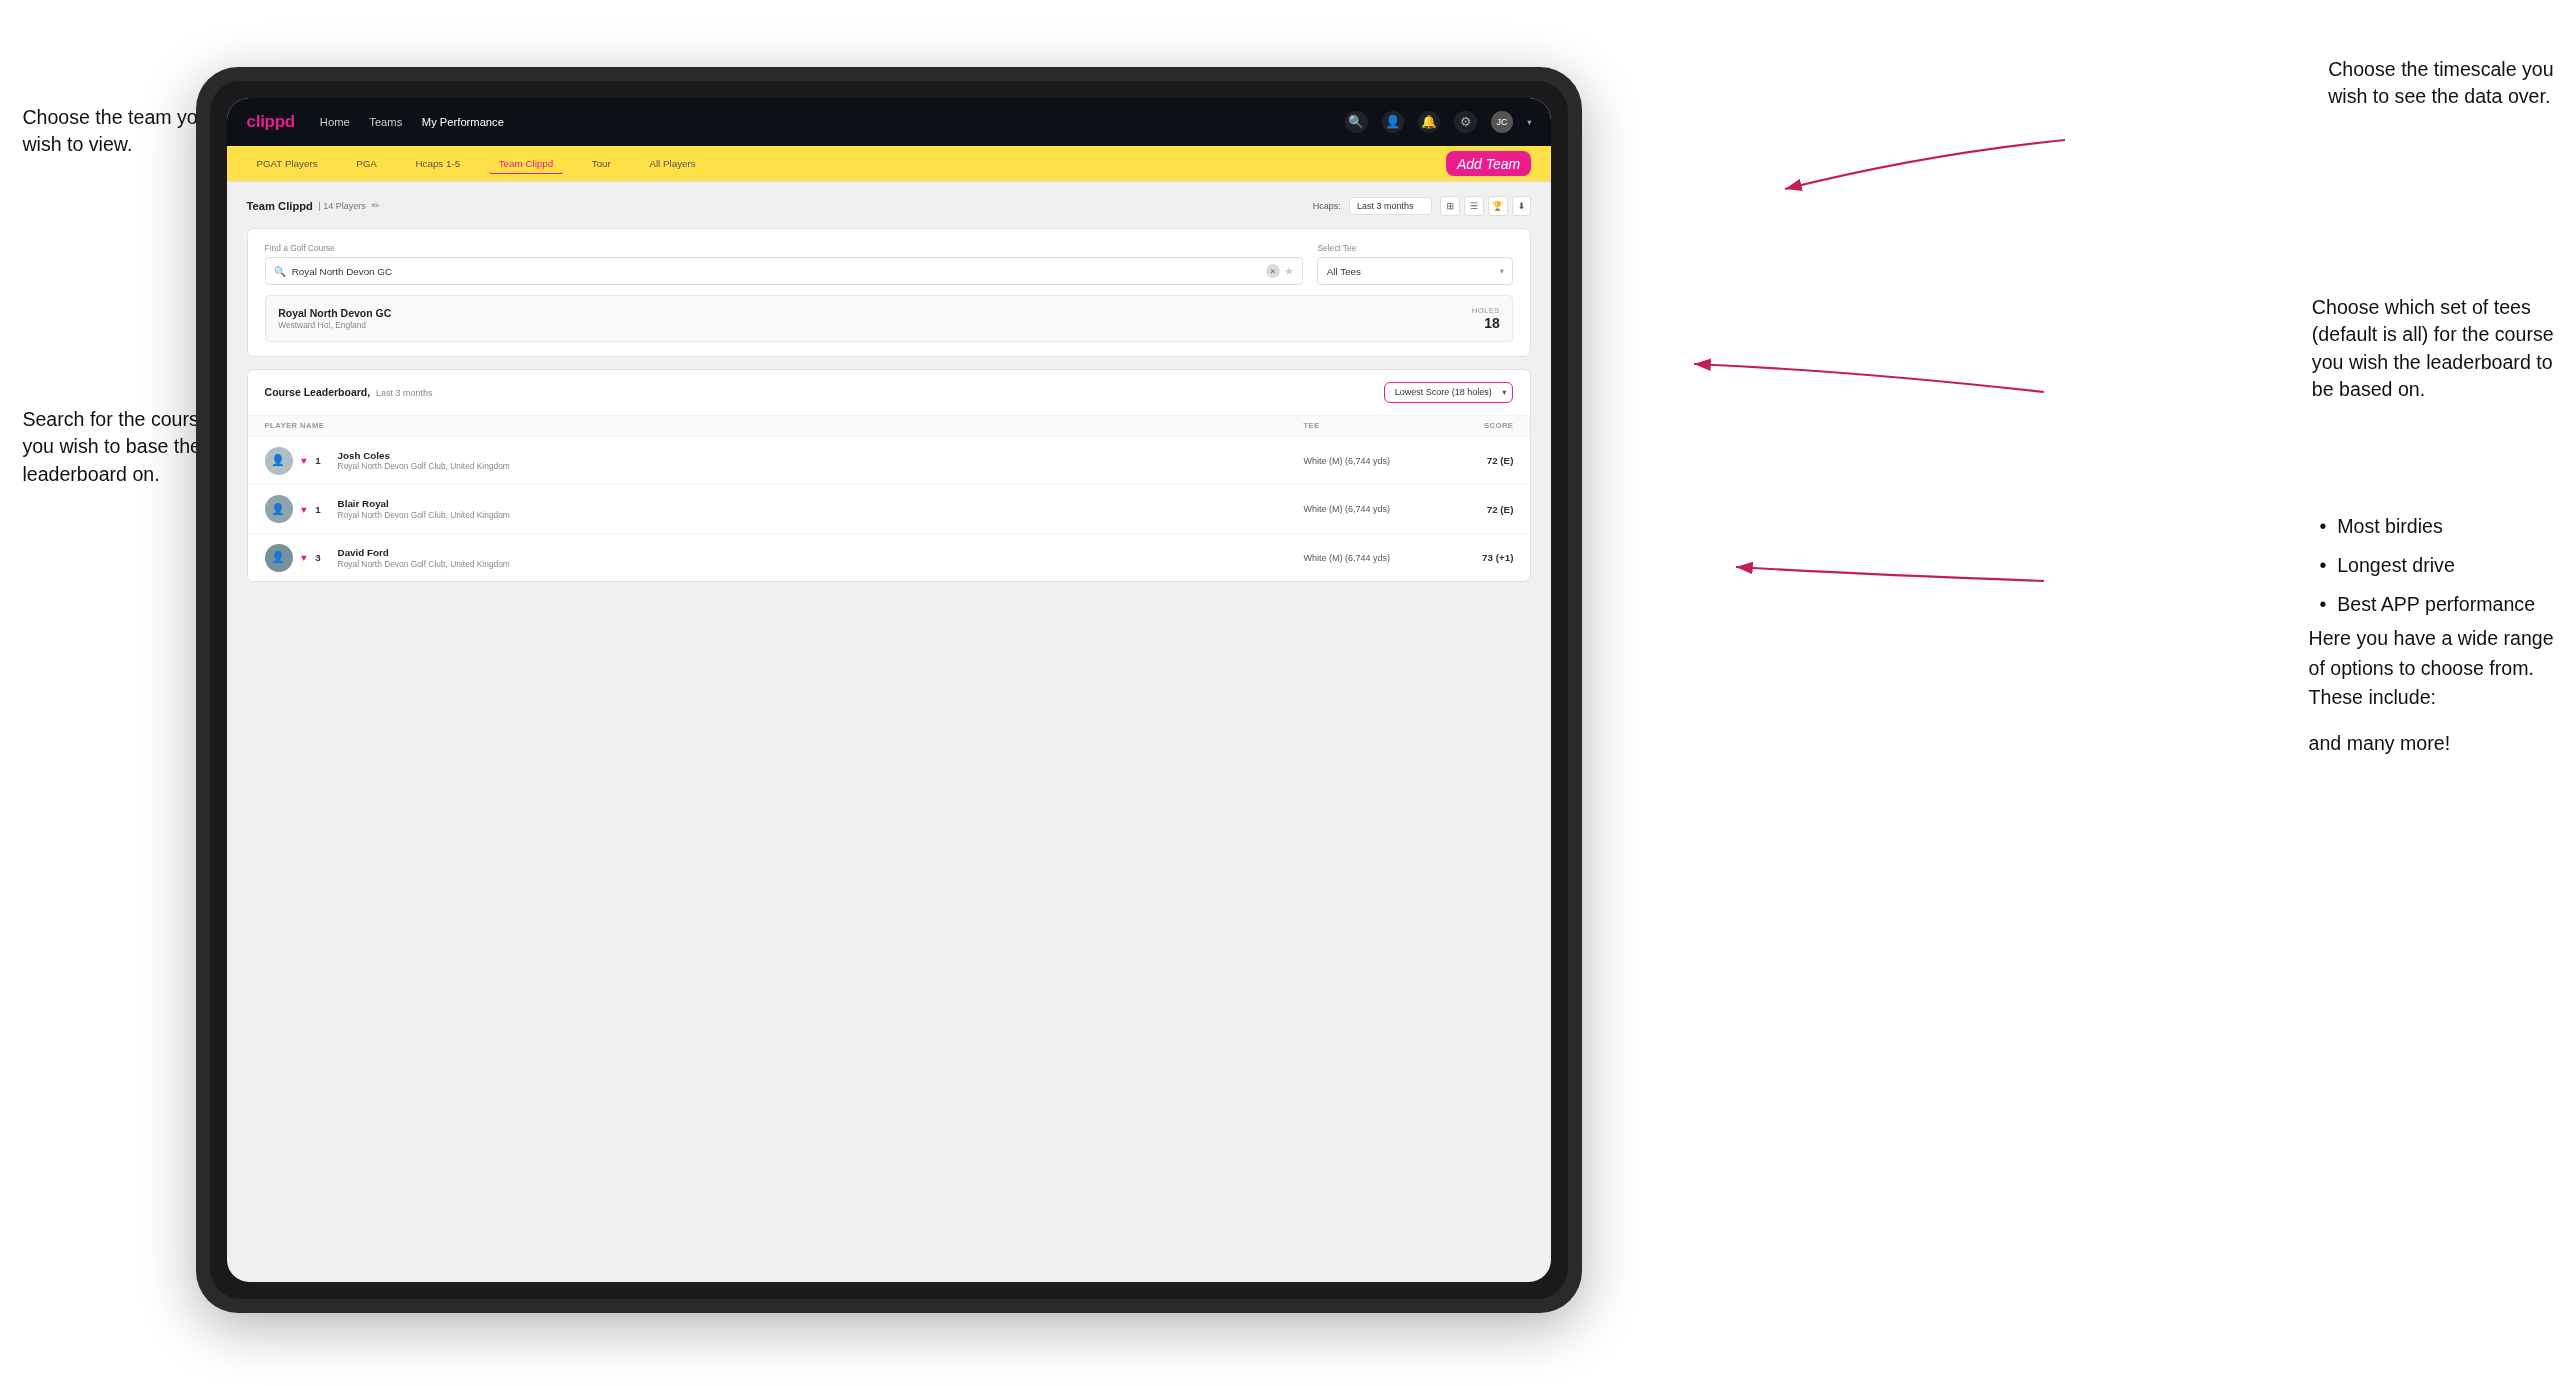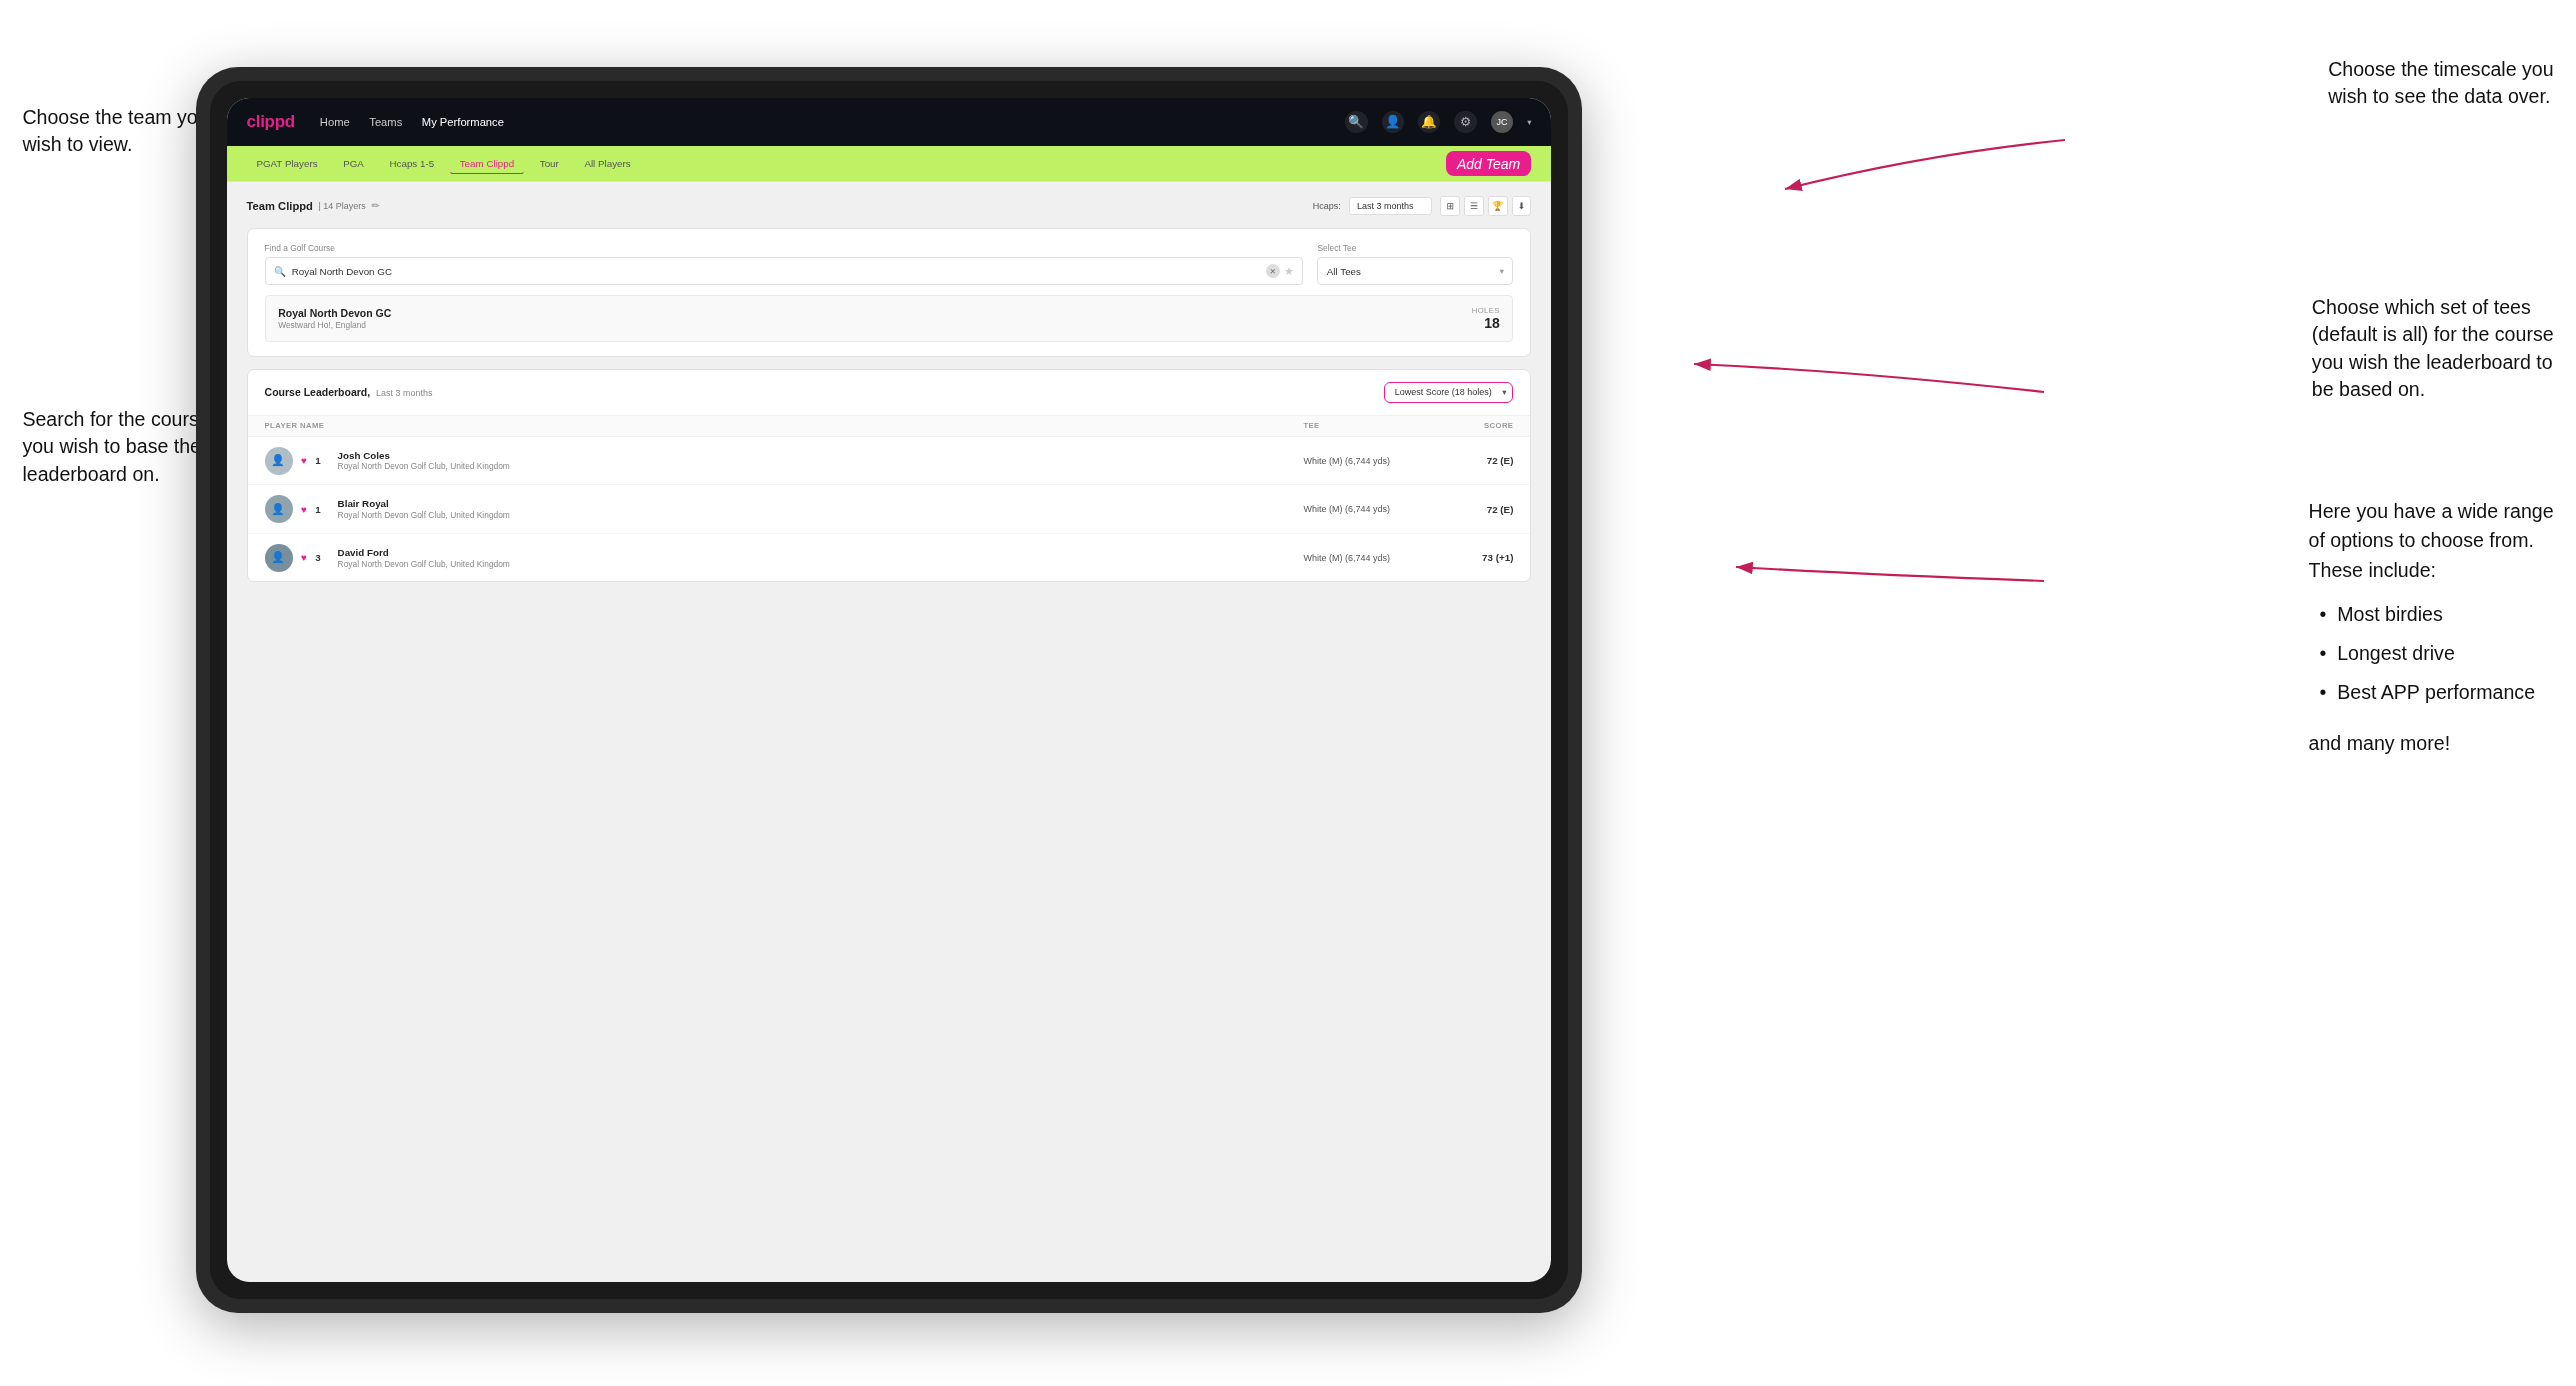--- a/index.html
+++ b/index.html
@@ -126,28 +126,28 @@
       background: #555;
       display: flex;
       align-items: center;
       justify-content: center;
       color: #fff;
       font-size: 9px;
     }
 
     
     .sub-nav {
-      background: #bef264;
+      background: #fde047;
       height: 36px;
       display: flex;
       align-items: center;
       padding: 0 19.6px;
       border-bottom: 0.7px solid #e0e0e0;
       flex-shrink: 0;
-      gap: 6px;
+      gap: 19px;
     }
 
     .sub-nav-item {
       padding: 4.2px 9.8px;
       font-size: 9.8px;
       color: #555;
       cursor: pointer;
       border-radius: 2.8px;
     }
 
@@ -549,27 +549,27 @@
 
 <div class="annotation" style="position:absolute; right:22.4px; top:56px; max-width:280px; text-align:left;">
   <span>Choose the timescale you<br>wish to see the data over.</span>
 </div>
 
 <div class="annotation" style="position:absolute; right:22.4px; top:294px; max-width:322px;">
   <span>Choose which set of tees<br>(default is all) for the course<br>you wish the leaderboard to<br>be based on.</span>
 </div>
 
 <div class="annotation" style="position:absolute; right:22.4px; top:497px; max-width:322px;">
-  <div style="font-size:19.6px; line-height:1.5;">
-    Here you have a wide range<br>of options to choose from.<br>These include:
-  </div>
   <div style="margin-top:9.8px; font-size:19.6px; line-height:2.0;">
     &nbsp;&nbsp;• &nbsp;Most birdies<br>
     &nbsp;&nbsp;• &nbsp;Longest drive<br>
     &nbsp;&nbsp;• &nbsp;Best APP performance
+  </div>
+  <div style="font-size:19.6px; line-height:1.5;">
+    Here you have a wide range<br>of options to choose from.<br>These include:
   </div>
   <div style="margin-top:17px; font-size:19.6px;">and many more!</div>
 </div>
 
 <svg class="annotation-layer" viewBox="0 0 3680 1980" xmlns="http://www.w3.org/2000/svg">
 
   <defs>
     <marker id="arrowhead" markerWidth="8" markerHeight="6" refX="8" refY="3" orient="auto">
       <polygon points="0 0, 8 3, 0 6" fill="#c41e5a"></polygon>
     </marker>

